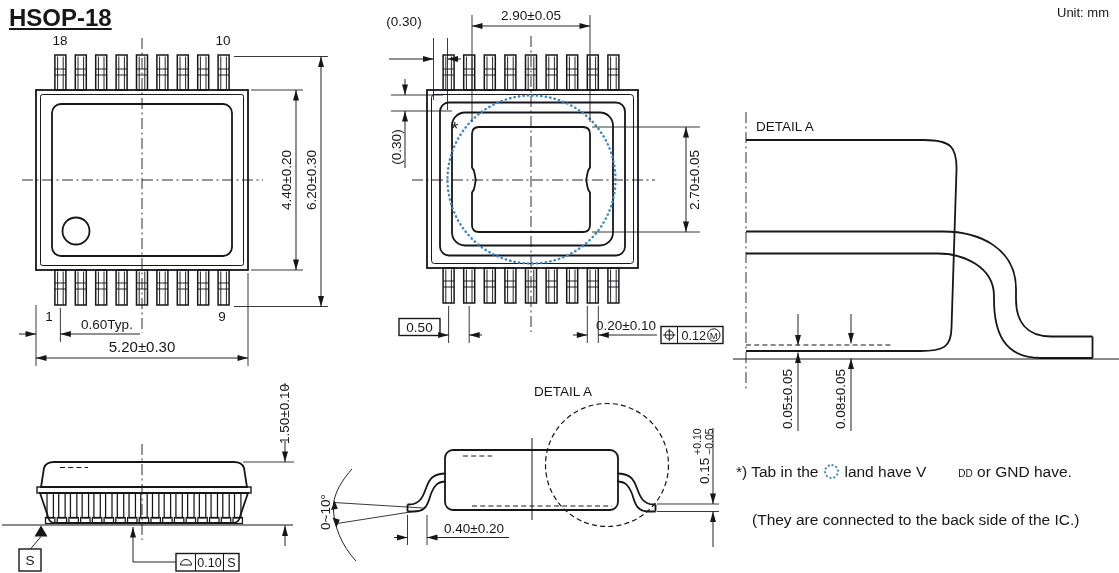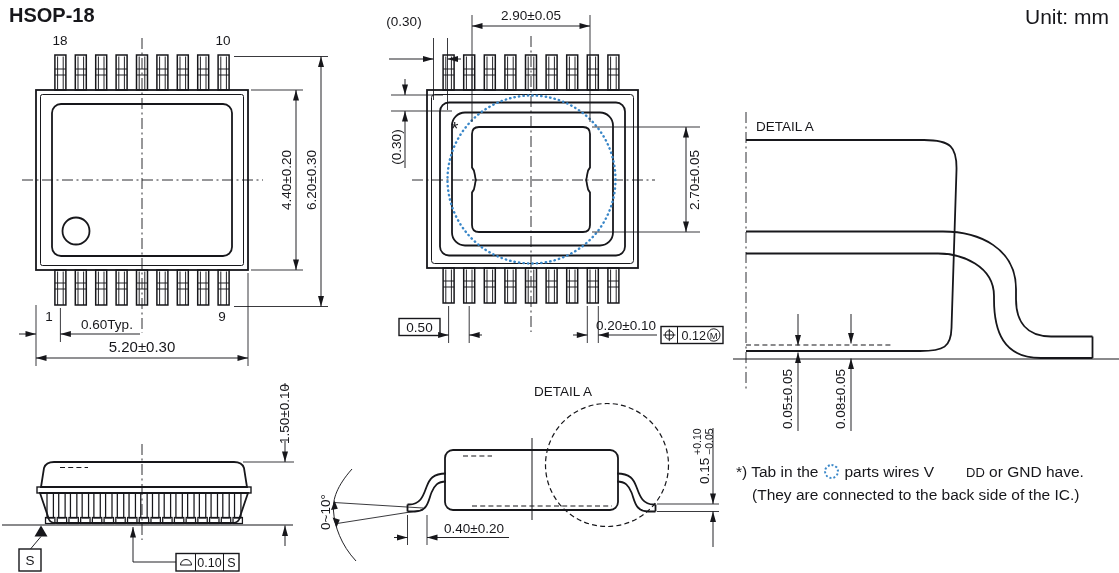--- a/index.html
+++ b/index.html
@@ -1,26 +1,26 @@
 <!DOCTYPE html>
 <html style="--line: #17171b; --blue: #3a87c8;"><head>
 <meta charset="utf-8">
 <style>
   :root{ --line:#17171b; --blue:#3a87c8; }
   html,body{margin:0;padding:0;background:#fff;}
   #stage{position:relative;width:1119px;height:573px;background:#fff;overflow:hidden;
          font-family:"Liberation Sans",sans-serif;color:var(--line);}
   #stage svg{position:absolute;left:0;top:0;}
-  .title{position:absolute;left:9px;top:4px;font-size:20px;font-weight:bold;letter-spacing:0px;}
-  .unit{position:absolute;right:10px;top:5px;font-size:21px;}
+  .title{position:absolute;left:9px;top:4px;font-size:24px;font-weight:bold;letter-spacing:0px;text-decoration:underline;}
+  .unit{position:absolute;right:10px;top:5px;font-size:13px;}
   .note{position:absolute;left:736px;top:461px;width:382px;font-size:15.5px;line-height:21.5px;}
-  .note .indent{padding-left:16px;}
+  .note .indent{padding-left:16px;margin-top:24px;}
   .dot-circle{display:inline-block;width:11px;height:11px;border:2.2px dotted var(--blue);
               border-radius:50%;margin:0 5px 0 6px;vertical-align:-1.5px;}
-  .vdd{font-size:13px;padding-left:32px;}
+  .vdd{font-size:10px;padding-left:32px;}
   
   .ln{stroke:var(--line);fill:none;stroke-width:1.8;}
   .ln15{stroke:var(--line);fill:none;stroke-width:1.4;}
   .ln1{stroke:var(--line);fill:none;stroke-width:1;}
   .dim{stroke:var(--line);fill:none;stroke-width:0.95;}
   .ext{stroke:var(--line);fill:none;stroke-width:0.85;}
   .cl{stroke:var(--line);fill:none;stroke-width:0.9;stroke-dasharray:11 3.5 2 3.5;}
   .dsh{stroke:var(--line);fill:none;stroke-width:1.2;stroke-dasharray:5 3.2;}
   .seat{stroke:var(--line);fill:none;stroke-width:1.15;}
   .blue-dotted{stroke:var(--blue);fill:none;stroke-width:2.4;stroke-dasharray:0.4 4.1;stroke-linecap:round;}
@@ -613,16 +613,16 @@
           <text class="tiny" x="712" y="469.5">−0.05</text>
         </g>
       </g>
     </g>
   </svg>
 
   <div class="title">HSOP-18</div>
   <div class="unit">Unit: mm</div>
 
   <div class="note">
-    <div class="note-line"><span>*) Tab in the</span><span class="dot-circle"></span><span>parts wires V</span><span class="vdd">DD</span><span> or GND have.</span></div>
+    <div class="note-line"><span>*) Tab in the</span><span class="dot-circle"></span><span>land have V</span><span class="vdd">DD</span><span> or GND have.</span></div>
     <div class="note-line indent">(They are connected to the back side of the IC.)</div>
   </div>
 </div>
 
 </body></html>

